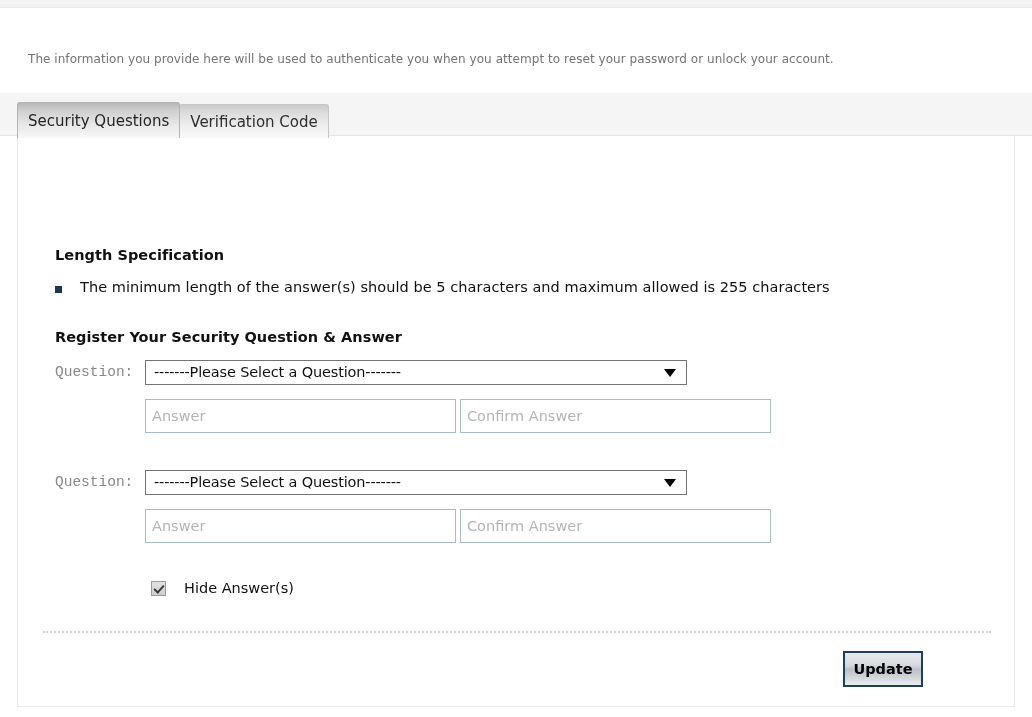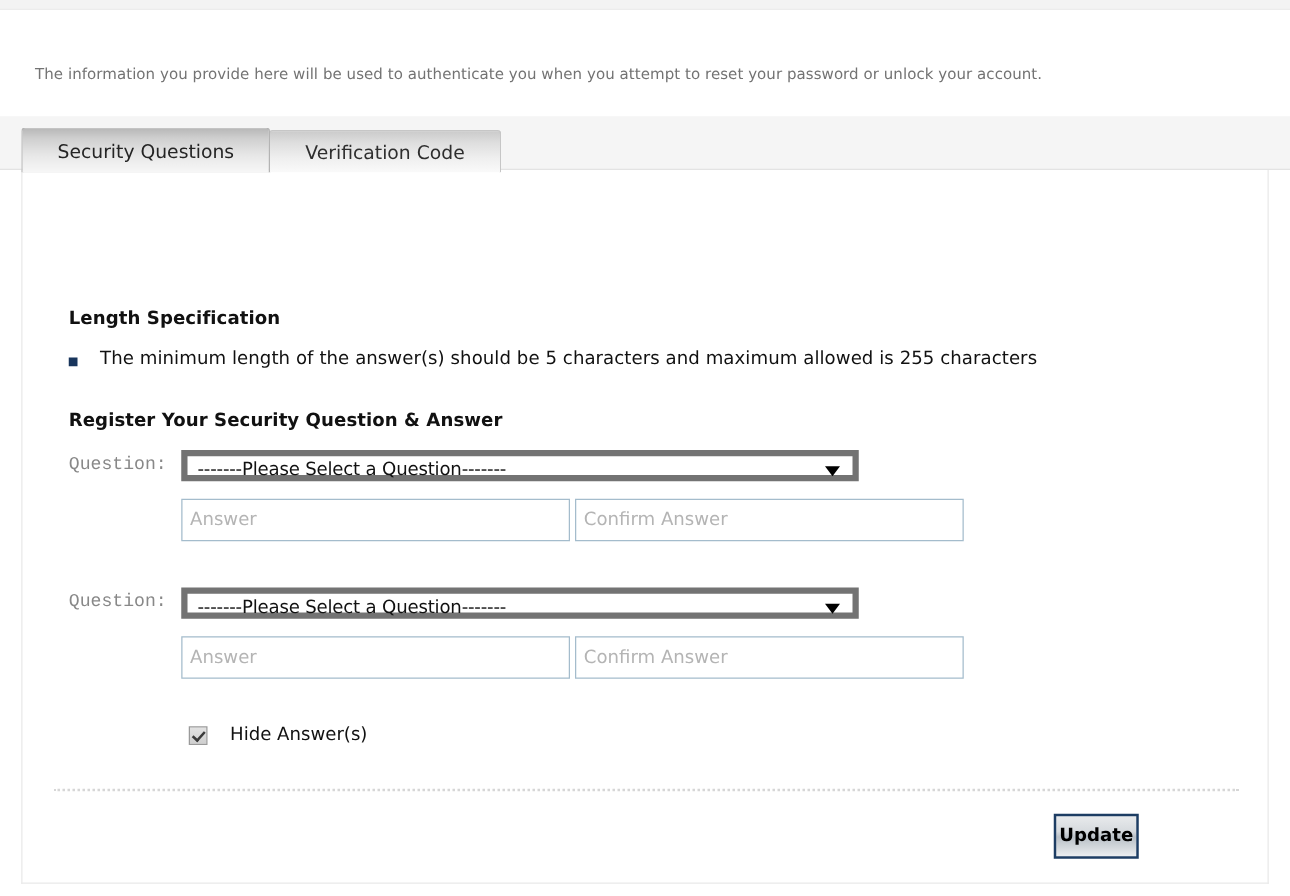--- a/index.html
+++ b/index.html
@@ -55,21 +55,21 @@
     width: 1032px; height: 43px;
     background: #f5f5f5;
     border-bottom: 1px solid #e3e3e3;
   }
   .tabs {
     position: absolute; left: 17px; top: 9px;
     display: flex; align-items: flex-end;
   }
   .tab {
     height: 34px;
-    padding: 0 28px;
+    padding: 0 10px;
     display: flex; align-items: center; justify-content: center;
     font-size: 15px;
     color: #303030;
     border: 1px solid #c6c6c6;
     border-bottom: none;
     border-radius: 3px 3px 0 0;
     margin-right: -1px;
     cursor: pointer;
     white-space: nowrap;
   }
@@ -134,21 +134,21 @@
     position: absolute; left: 37px; top: 4px;
     font-size: 14.5px;
     color: #888888;
     white-space: nowrap;
     font-family: Liberation Mono, monospace;
   }
 
   .select-wrap {
     position: absolute; left: 127px; top: 0;
     width: 542px; height: 25px;
-    border: 5px solid #737373;
+    border: 1px solid #737373;
     background: #ffffff;
     cursor: pointer;
   }
   .select-text {
     position: absolute; left: 8px; top: 0;
     line-height: 23px;
     font-size: 14.5px;
     color: #111111;
     white-space: nowrap;
     letter-spacing: -0.15px;
@@ -208,21 +208,21 @@
   
   .divider {
     position: absolute; left: 25px; top: 495px;
     width: 948px; height: 0;
     border-top: 2px dotted #d6d6d6;
   }
 
   
   .update-btn {
     position: absolute; left: 825px; top: 515px;
-    width: 68px; height: 36px;
+    width: 80px; height: 36px;
     border: 2px solid #1d3d63;
     background: linear-gradient(to bottom, #e8eaec 0%, #d6dade 38%, #b9c0c7 52%, #d3d8dc 78%, #eceef0 100%);
     color: #000000;
     font-family: "DejaVu Sans", "Liberation Sans", sans-serif;
     font-size: 14.5px;
     font-weight: bold;
     cursor: pointer;
     padding: 0;
   }
 </style>

